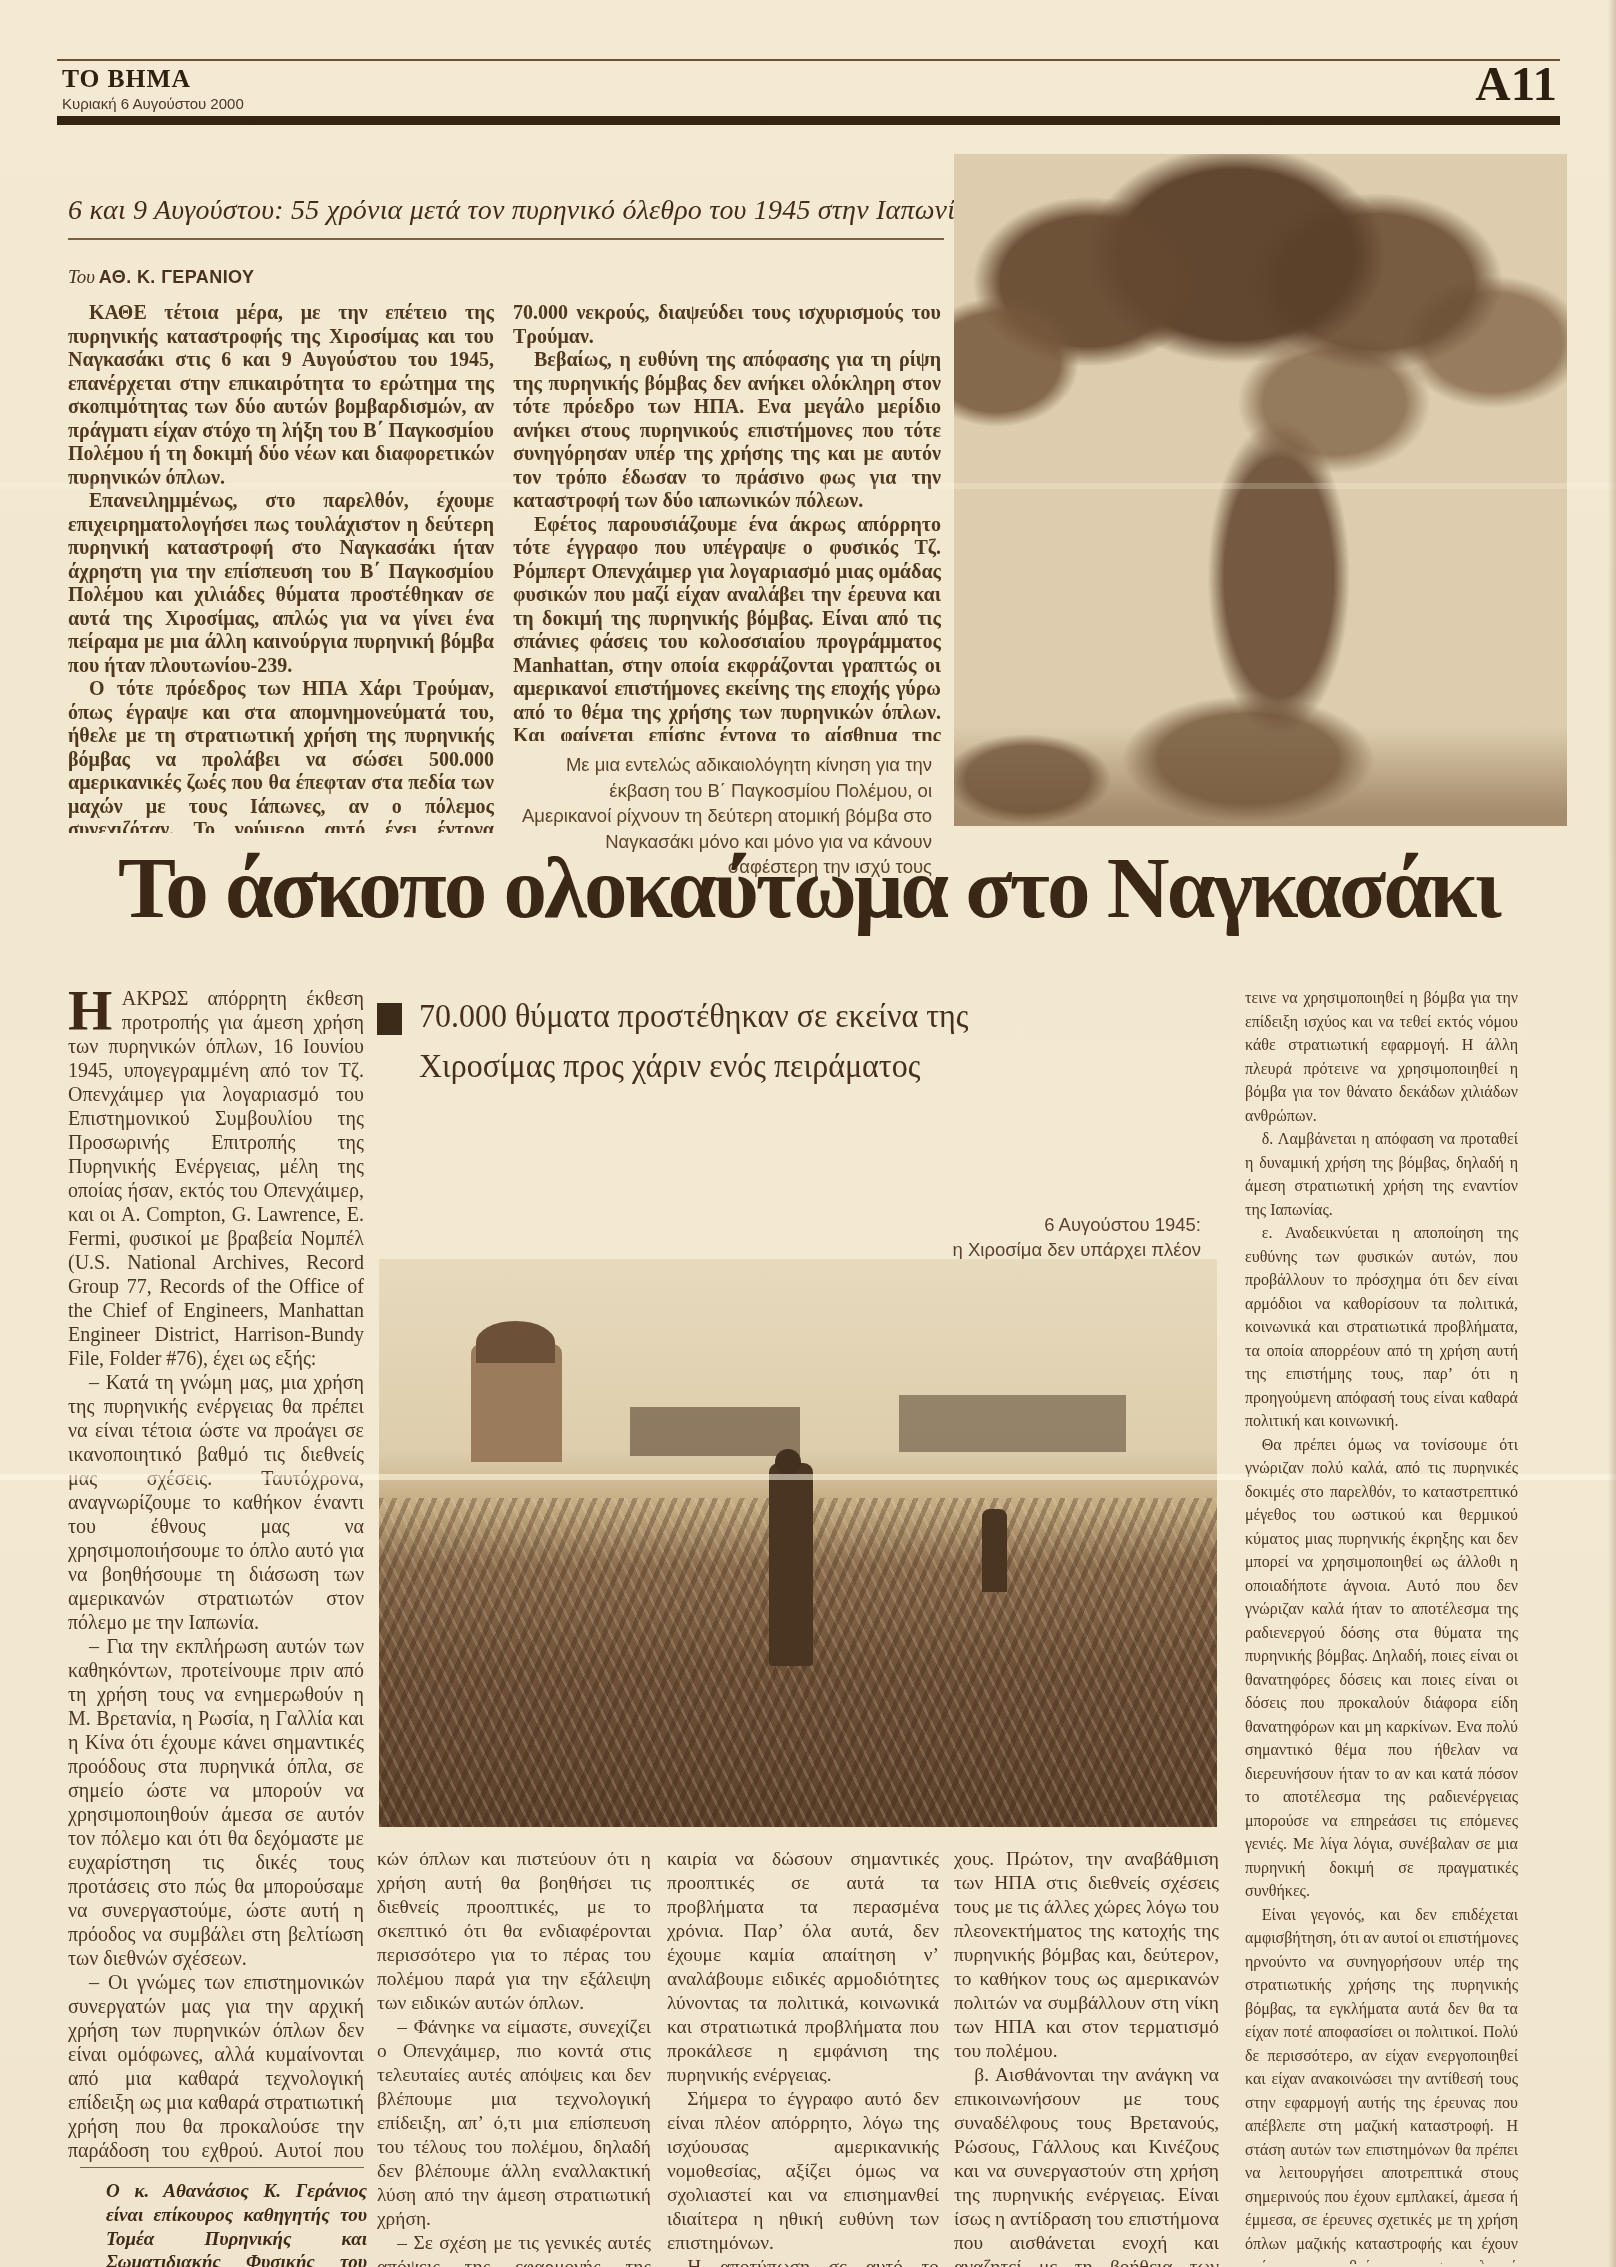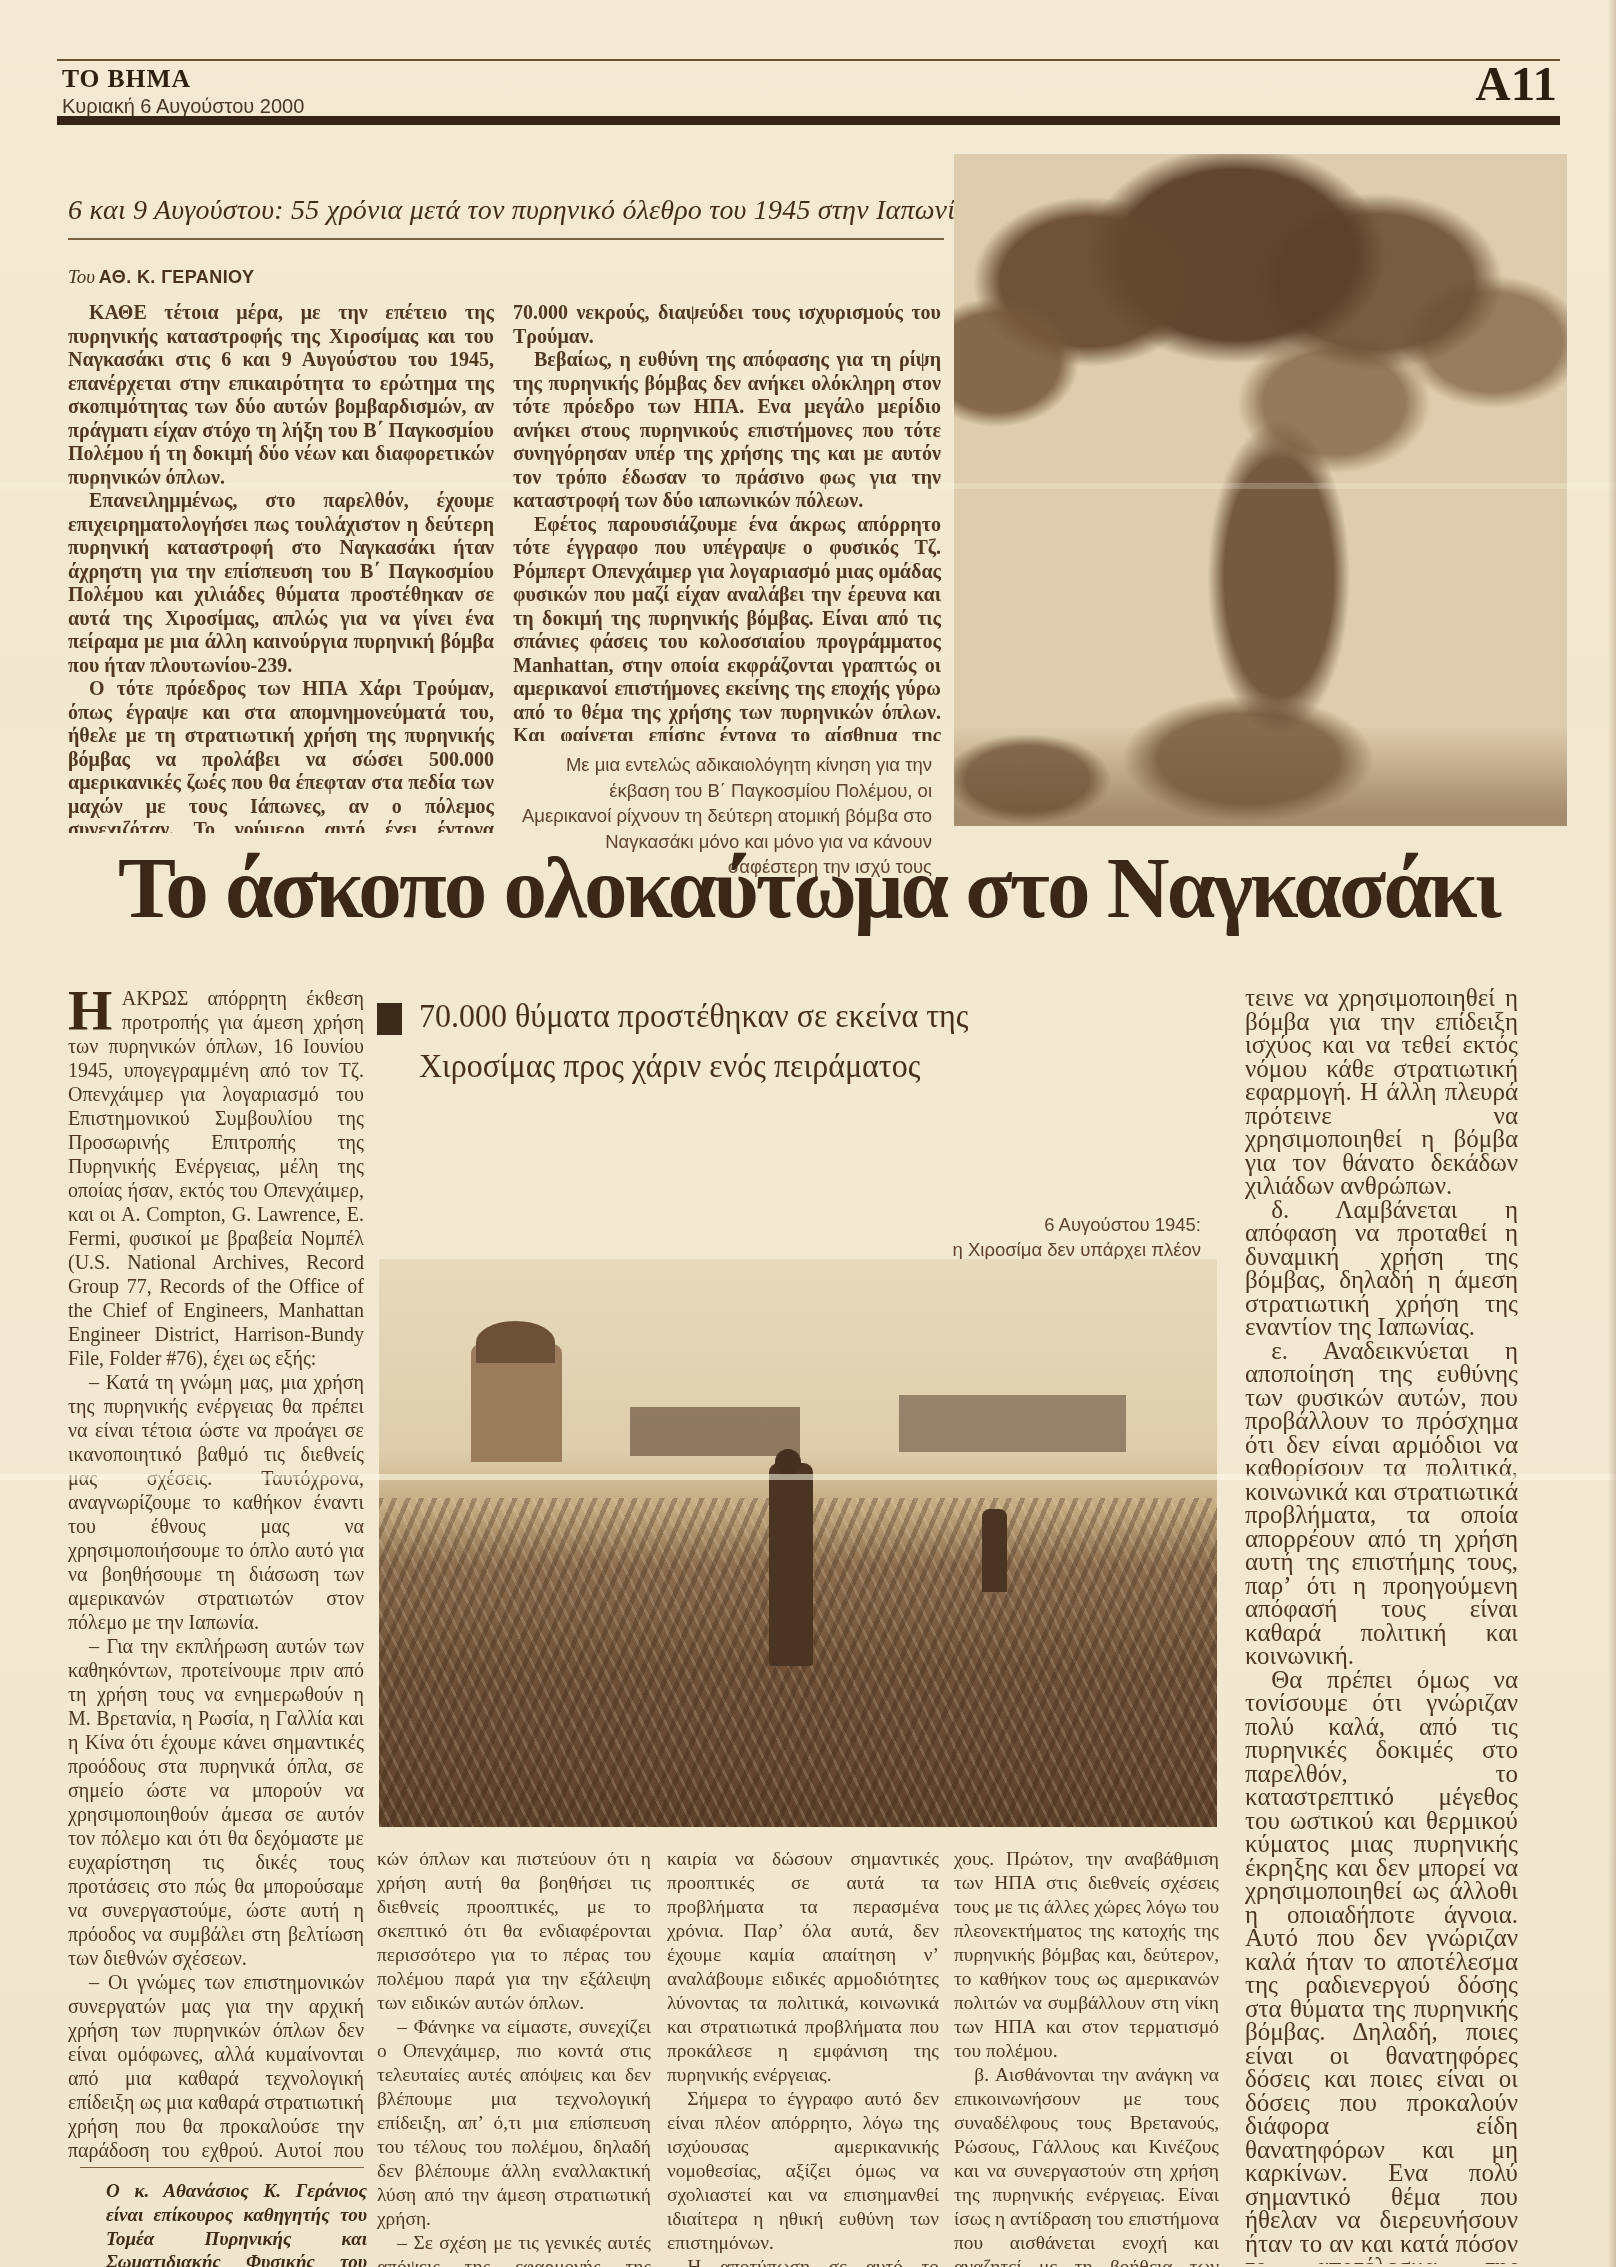--- a/index.html
+++ b/index.html
@@ -4,21 +4,21 @@
 <style>
   html,body{margin:0;padding:0;background:#d8cdb4;}
   .page{position:relative;width:1616px;height:2267px;margin:0 auto;overflow:hidden;
         background:linear-gradient(180deg,#f4ead3 0%,#f2e7cf 30%,#f3e9d2 62%,#f0e5cc 100%);
         font-family:"Liberation Serif", serif;color:#4a3220;}
   .abs{position:absolute;}
   
   .rule-thin{height:1.9px;background:#6b5134;}
   .rule-bar{height:8.5px;background:#332414;}
   .paper-name{font-weight:bold;font-size:25.6px;letter-spacing:0.9px;color:#2f2010;font-family:"Liberation Serif",serif;}
-  .paper-date{font-size:20px;color:#4a3627;font-family:"Liberation Sans",sans-serif;}
+  .paper-date{font-size:15px;color:#4a3627;font-family:"Liberation Sans",sans-serif;}
   .section-title{font-size:44px;color:#2c1f10;letter-spacing:0.5px;font-family:"Liberation Serif",serif;}
   .page-num{font-size:49px;font-weight:bold;color:#2c1f10;font-family:"Liberation Serif",serif;}
   
   .kicker{font-style:italic;font-size:28px;color:#432d18;letter-spacing:0.2px;white-space:nowrap;}
   .kicker-rule{height:1.9px;background:#7a5f42;}
   .byline .prefix{font-style:italic;font-size:19px;margin-top:20px;}
   .byline .name{font-weight:bold;font-size:18px;font-family:"Liberation Sans",sans-serif;letter-spacing:0.4px;}
   .tcol{font-weight:bold;font-size:20px;line-height:23.5px;text-align:justify;color:#503720;overflow:hidden;}
   .tcol p, .bcol p{margin:0;text-indent:1.05em;}
   .flush-first p:first-child{text-indent:0;}
@@ -46,21 +46,21 @@
   .dome-cap{position:absolute;background:#6d5038;border-radius:50% 50% 0 0;}
   .person-head{position:absolute;background:#44301f;border-radius:50%;}
   
   .main-head{font-size:87px;font-weight:bold;color:#3b2716;letter-spacing:-2.8px;white-space:nowrap;text-align:center;font-family:"Liberation Serif",serif;}
   
   .subhead{display:flex;gap:17px;margin-bottom:28px;}
   .subhead .bullet{flex:0 0 24.6px;width:24.6px;height:32px;background:#3c2b18;margin-top:11.4px;}
   .subhead .stext{font-size:33px;line-height:1.5;color:#46301c;transform:scaleX(.97);transform-origin:left top;}
   .bcol{font-size:20px;line-height:24px;text-align:justify;color:#4c3522;overflow:hidden;}
   .bcol.light{font-size:19.4px;}
-  .bcol.rightcol{font-size:25px;line-height:23.5px;}
+  .bcol.rightcol{font-size:16px;line-height:23.5px;}
   .dropcap{float:left;font-size:57px;line-height:45px;font-weight:bold;padding:1.9px 9.5px 0 0;color:#3f2a16;}
   .cap2{font-family:"Liberation Sans",sans-serif;font-size:18.5px;line-height:1.35;color:#5d432e;text-align:right;}
   .foot-rule{height:0.9px;background:#7a5f42;}
   .footer-note{font-style:italic;font-weight:bold;font-size:19px;line-height:1.25;color:#3f2a16;text-align:justify;}
   .crease{position:absolute;left:0;width:100%;height:5.7px;background:rgba(255,250,232,.55);}
   .page-edge{position:absolute;top:0;right:0;width:8.5px;height:100%;
     background:linear-gradient(to left, rgba(120,95,68,.28), rgba(120,95,68,0));}
 </style>
 </head>
 <body>

